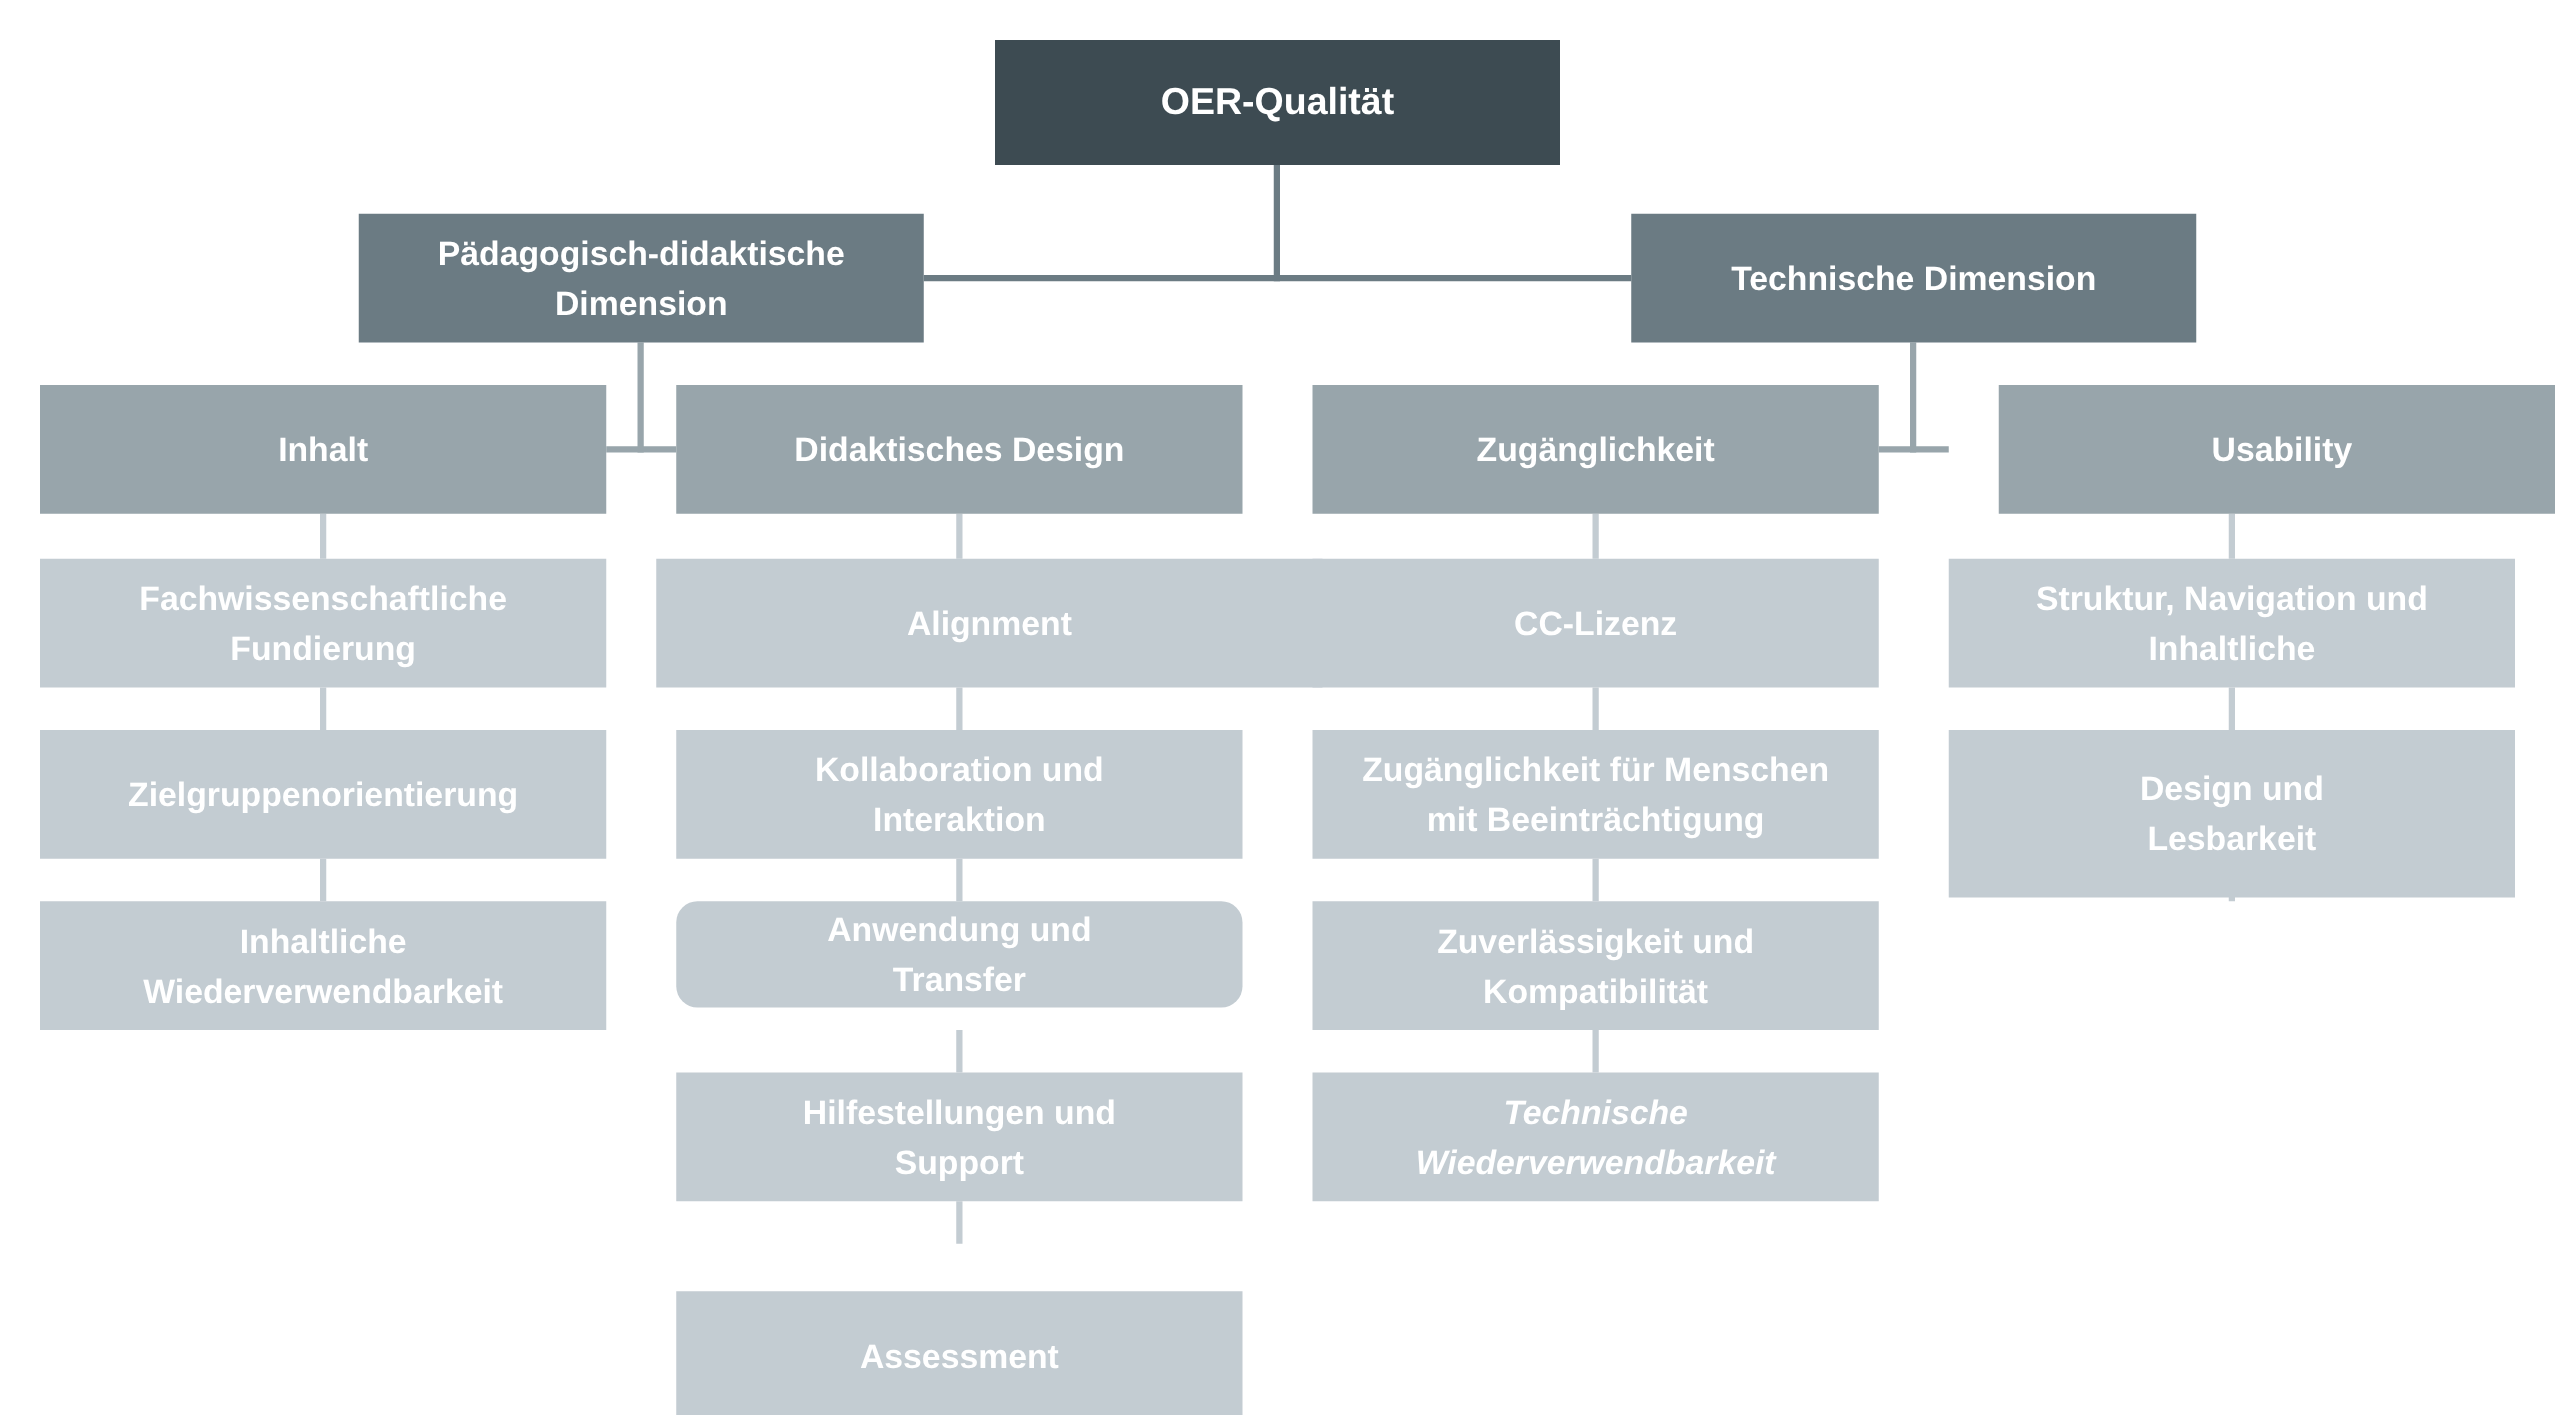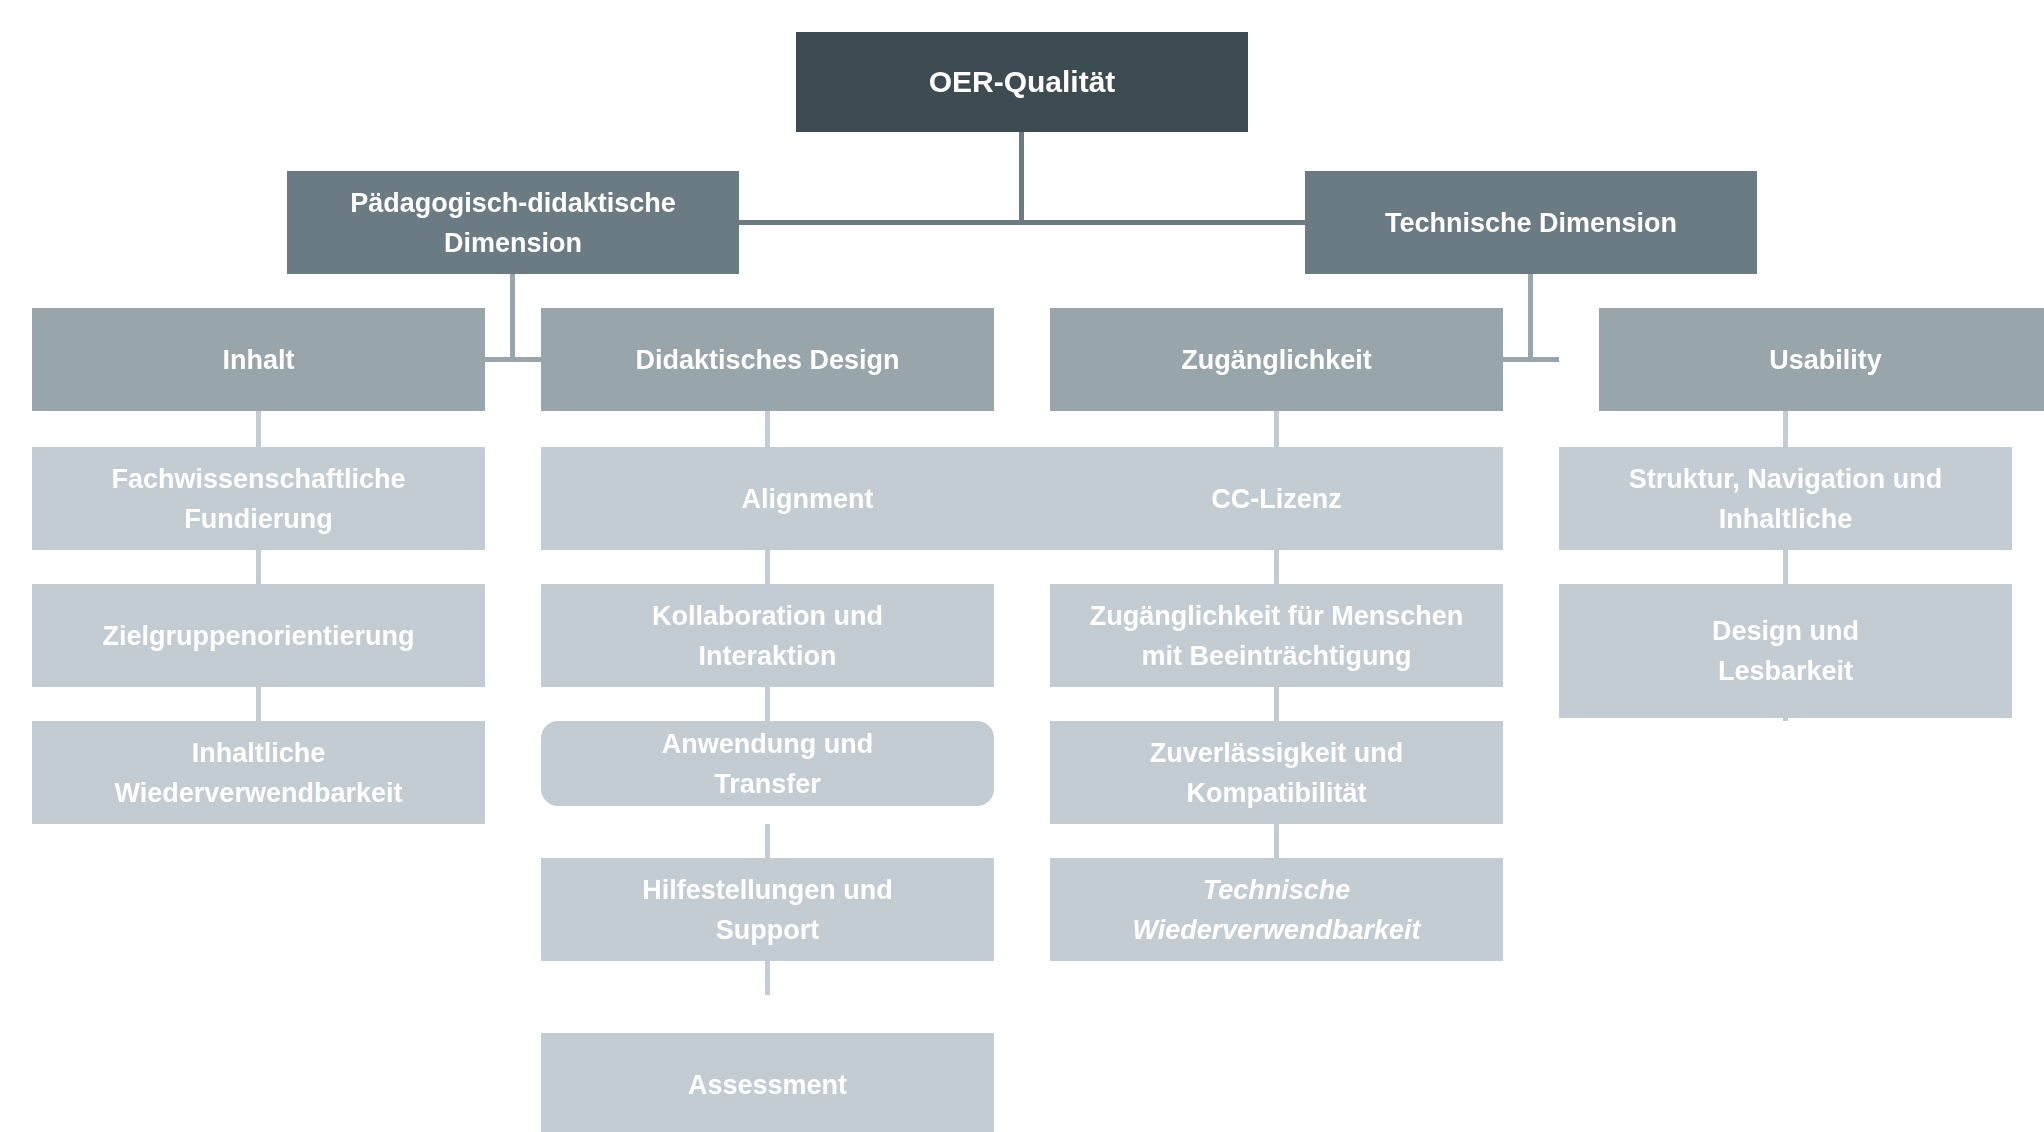--- a/index.html
+++ b/index.html
@@ -80,21 +80,21 @@
   <div class="node cat" style="left:541px; top:308px; width:453px; height:103px;">Didaktisches Design</div>
   <div class="node cat" style="left:1050px; top:308px; width:453px; height:103px;">Zugänglichkeit</div>
   <div class="node cat" style="left:1559px; top:308px; width:453px; height:103px;margin-left:40px;">Usability</div>
 
   <div class="node item" style="left:32px; top:447px; width:453px; height:103px;">Fachwissenschaftliche
 Fundierung</div>
   <div class="node item" style="left:32px; top:584px; width:453px; height:103px;">Zielgruppenorientierung</div>
   <div class="node item" style="left:32px; top:721px; width:453px; height:103px;">Inhaltliche
 Wiederverwendbarkeit</div>
 
-  <div class="node item" style="left:541px; top:447px; width:533px; height:103px;">Alignment</div>
+  <div class="node item" style="left:525px; top:447px; width:533px; height:103px;">Alignment</div>
   <div class="node item" style="left:541px; top:584px; width:453px; height:103px;">Kollaboration und
 Interaktion</div>
   <div class="node item" style="left:541px; top:721px; width:453px; height:85px;border-radius:17px;">Anwendung und
 Transfer</div>
   <div class="node item" style="left:541px; top:858px; width:453px; height:103px;">Hilfestellungen und
 Support</div>
   <div class="node item" style="left:541px; top:995px; width:453px; height:103px;margin-top:38px;">Assessment</div>
 
   <div class="node item" style="left:1050px; top:447px; width:453px; height:103px;">CC-Lizenz</div>
   <div class="node item" style="left:1050px; top:584px; width:453px; height:103px;">Zugänglichkeit für Menschen

